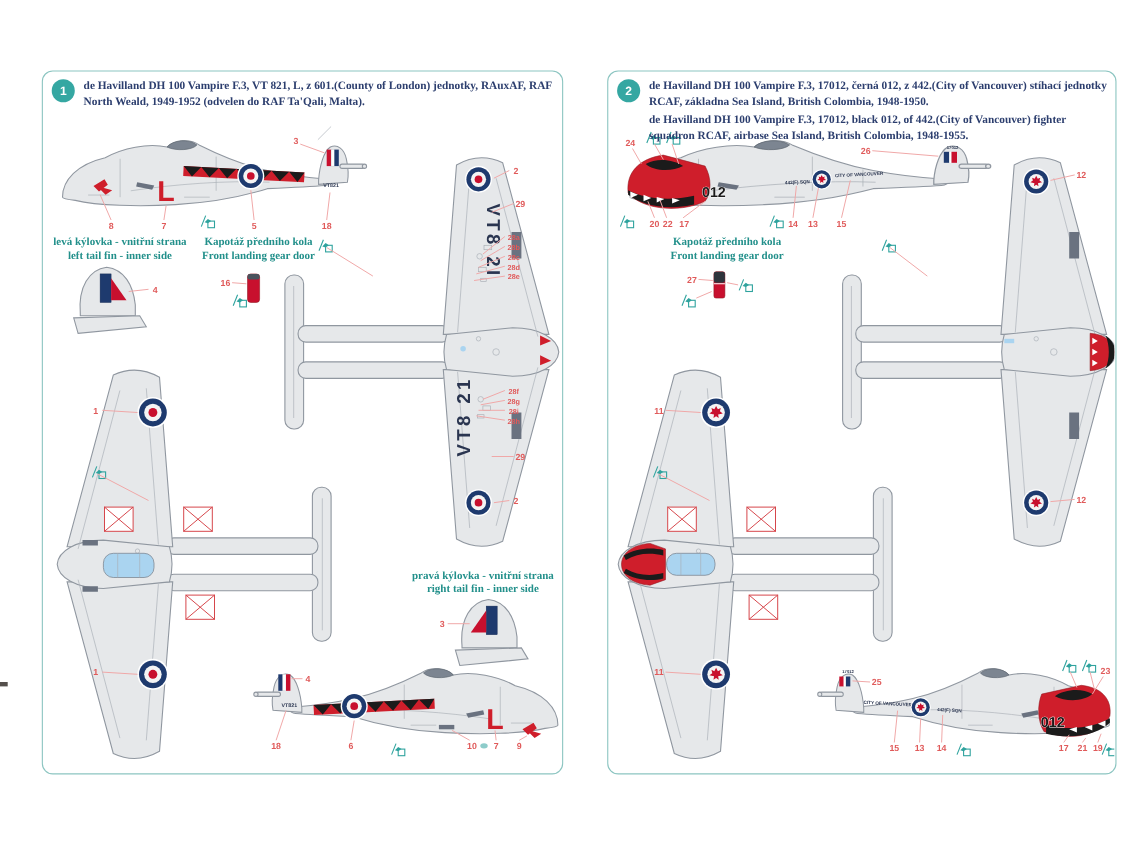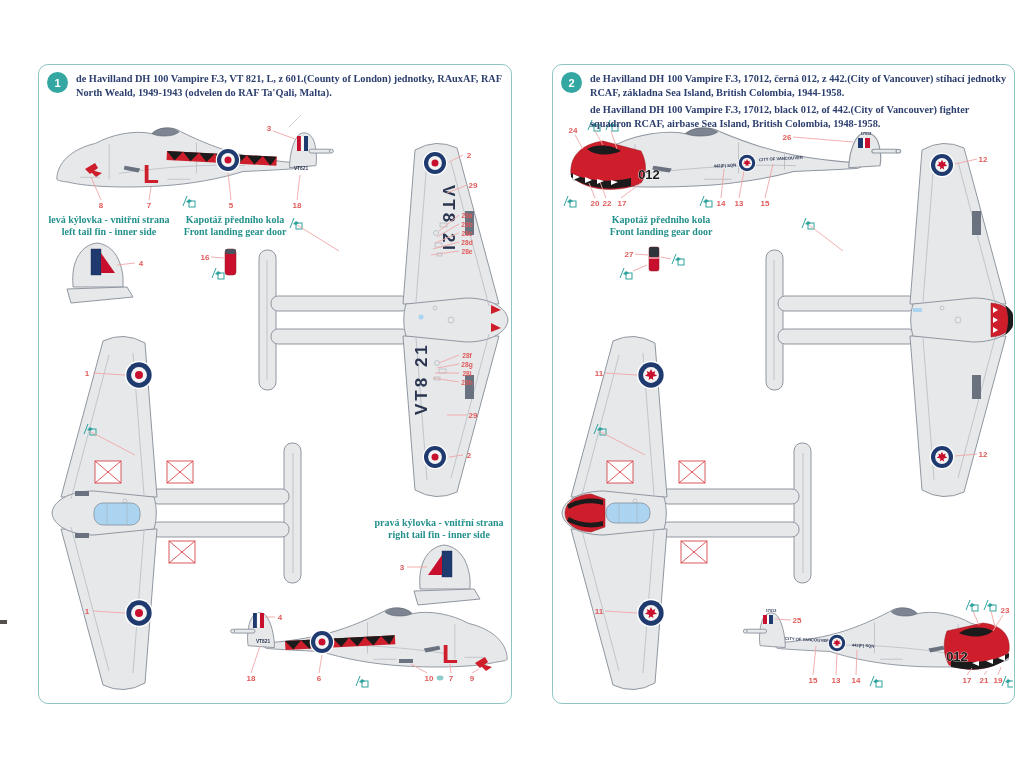--- a/index.html
+++ b/index.html
@@ -83,21 +83,21 @@
       <path class="ac" d="M6,44 C4,20 14,4 30,2 C46,4 54,18 56,36 L56,46 L6,46 Z"></path>
       <path class="ac" d="M0,48 L60,46 L66,56 L4,62 Z" fill="#d8dadc"></path>
     </g>
   </defs>
 </svg>
 
 <section class="panel" id="panel1">
   <div class="panel-header">
     <div class="badge">1</div>
     <div class="desc">
-      <p>de Havilland DH 100 Vampire F.3, VT 821, L, z 601.(County of London) jednotky, RAuxAF, RAF North Weald, 1949-1943 (odvelen do RAF Ta'Qali, Malta).</p>
+      <p>de Havilland DH 100 Vampire F.3, VT 821, L, z 601.(County of London) jednotky, RAuxAF, RAF North Weald, 1949-1952 (odvelen do RAF Ta'Qali, Malta).</p>
     </div>
   </div>
   <svg class="art" width="471" height="637" viewBox="0 0 471 637">
 
     <g>
       <use href="#vamp-side" transform="translate(12,58) scale(0.97,0.97)"></use>
       <g transform="translate(128,86) rotate(3)">
         <rect width="110" height="9" fill="#cf1e2b"></rect>
         <use href="#zigzag"></use>
       </g>
@@ -257,22 +257,22 @@
       <text class="co" x="412" y="616">7</text>
       <text class="co" x="433" y="616">9</text>
     </g>
   </svg>
 </section>
 
 <section class="panel" id="panel2">
   <div class="panel-header">
     <div class="badge">2</div>
     <div class="desc">
-      <p>de Havilland DH 100 Vampire F.3, 17012, černá 012, z 442.(City of Vancouver) stíhací jednotky RCAF, základna Sea Island, British Colombia, 1944-1958.</p>
-      <p>de Havilland DH 100 Vampire F.3, 17012, black 012, of 442.(City of Vancouver) fighter squadron RCAF, airbase Sea Island, British Colombia, 1948-1958.</p>
+      <p>de Havilland DH 100 Vampire F.3, 17012, černá 012, z 442.(City of Vancouver) stíhací jednotky RCAF, základna Sea Island, British Colombia, 1948-1950.</p>
+      <p>de Havilland DH 100 Vampire F.3, 17012, black 012, of 442.(City of Vancouver) fighter squadron RCAF, airbase Sea Island, British Colombia, 1948-1955.</p>
     </div>
   </div>
   <svg class="art" width="460" height="637" viewBox="0 0 460 637">
 
     <g>
       <use href="#vamp-side" transform="translate(13,58) scale(1.15,0.97)"></use>
       <g>
         <path d="M18,110 C16,92 28,79 50,76 L88,86 C94,97 94,110 88,118 C62,130 28,124 18,110 Z" fill="#cf1e2b" stroke="#8f1620" stroke-width=".5"></path>
         <path d="M18,108 C34,116 56,118 78,113 L78,121 C52,127 30,121 18,112 Z" fill="#1b1b1b"></path>
         <path d="M20,109 l7,3 l-7,3 Z M32,112 l7,3 l-7,3 Z M44,114 l7,2 l-7,3 Z M58,115 l7,2 l-7,3 Z" fill="#fff"></path>

